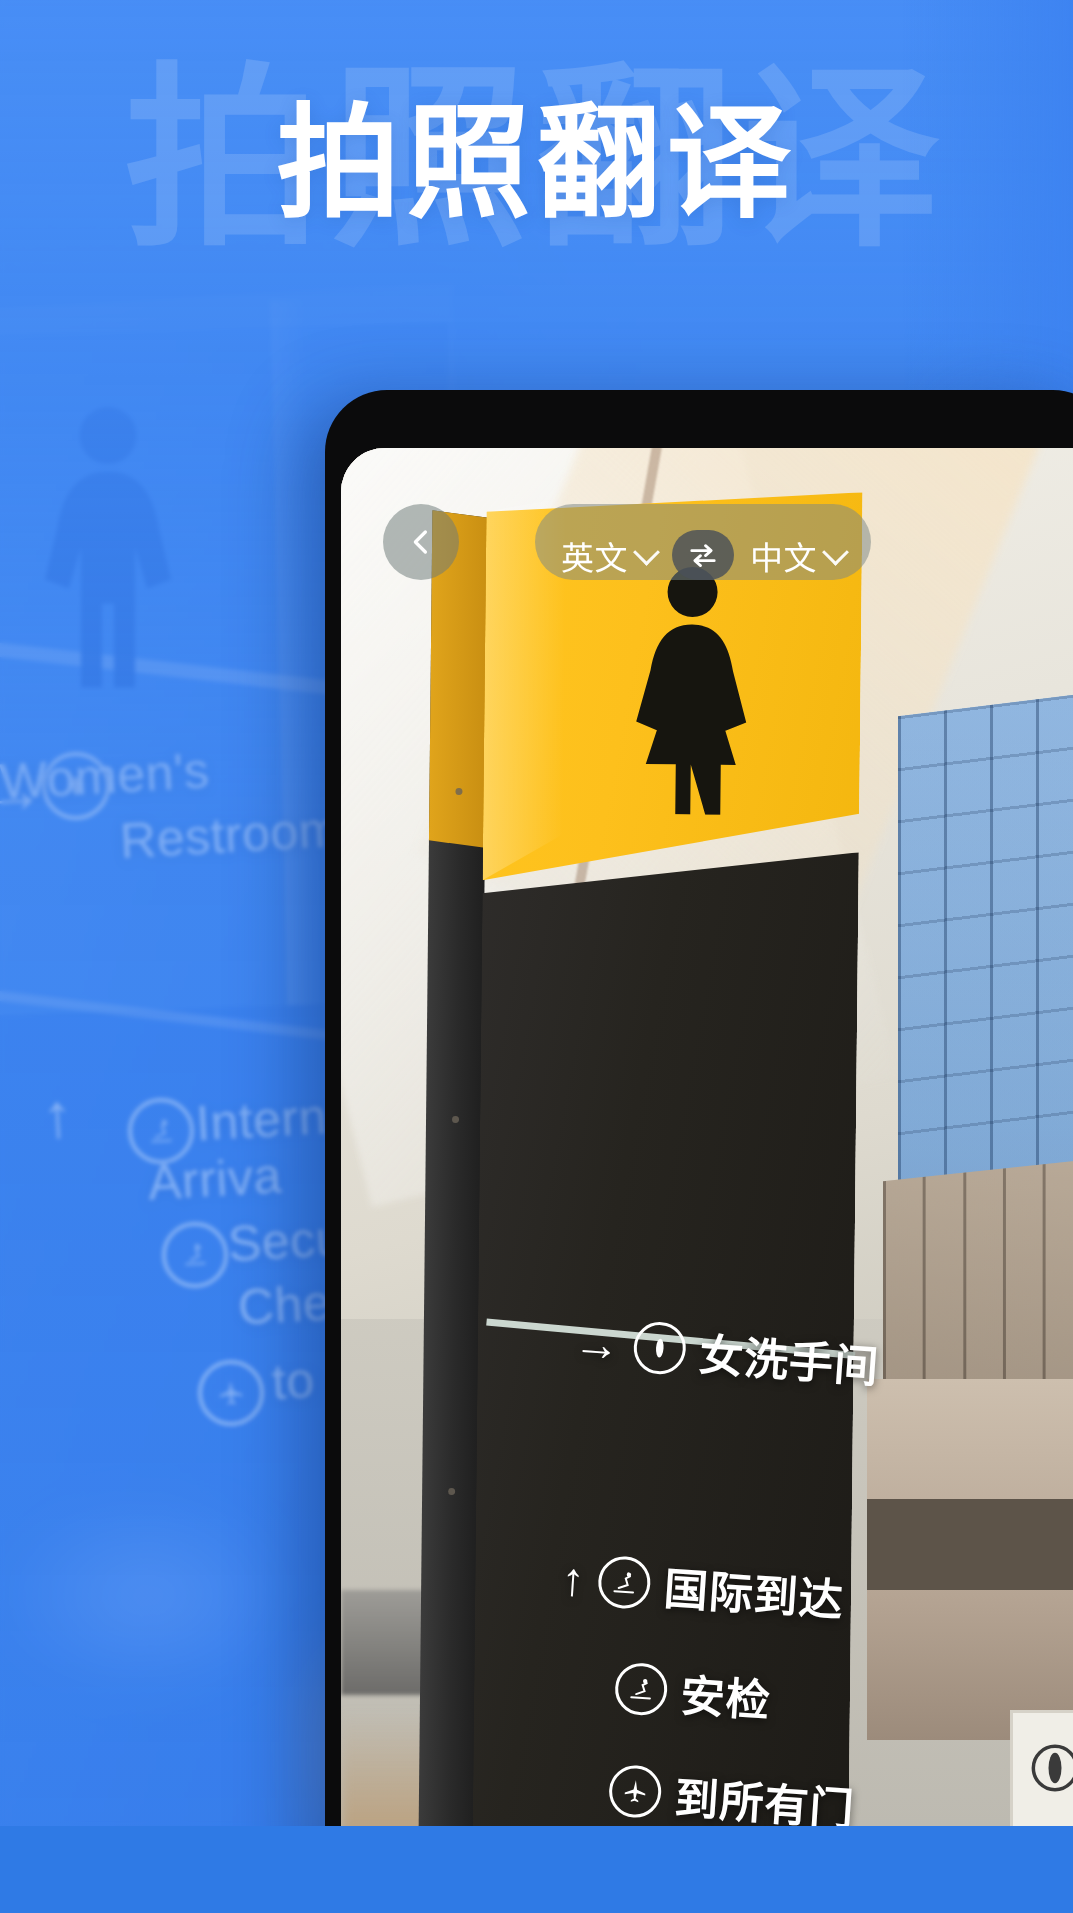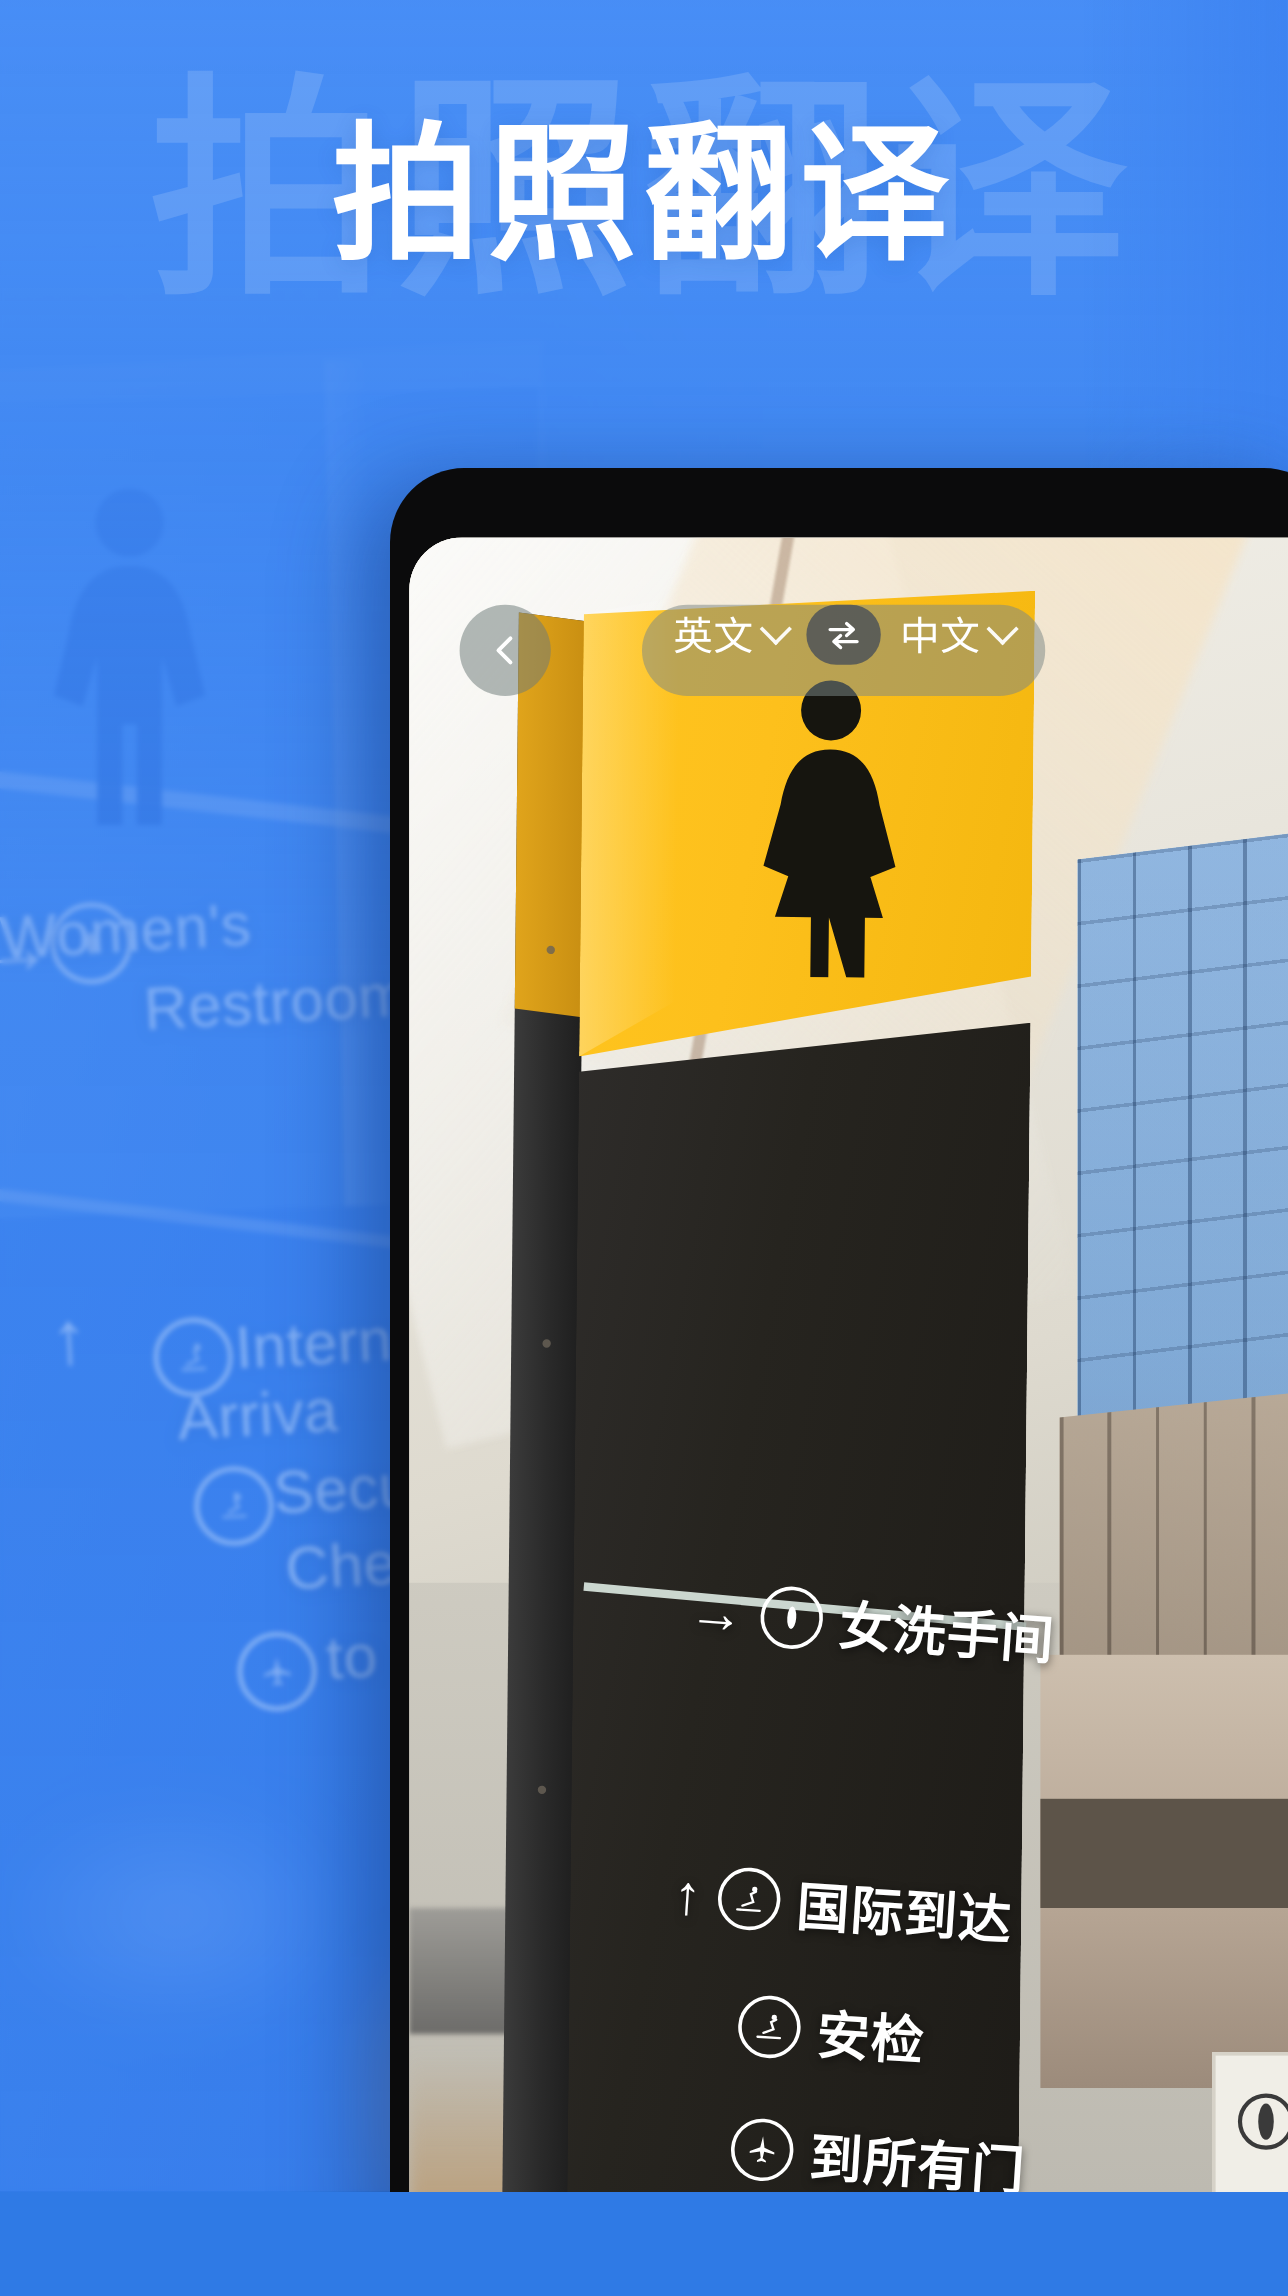--- a/index.html
+++ b/index.html
@@ -474,21 +474,21 @@
   .back-btn svg { width: 30px; height: 30px; display: block; }
   .lang-bar {
     position: absolute;
     left: 194px;
     top: 56px;
     height: 76px;
     padding: 0 26px;
     border-radius: 38px;
     background: rgba(125,137,134,.52);
     display: flex;
-    align-items: flex-start;
+    align-items: flex-end;
     gap: 16px;
     pointer-events: auto;
   }
   .lang-chip {
     display: flex;
     align-items: center;
     gap: 9px;
     color: #ffffff;
     font-size: 33px;
     letter-spacing: .5px;

